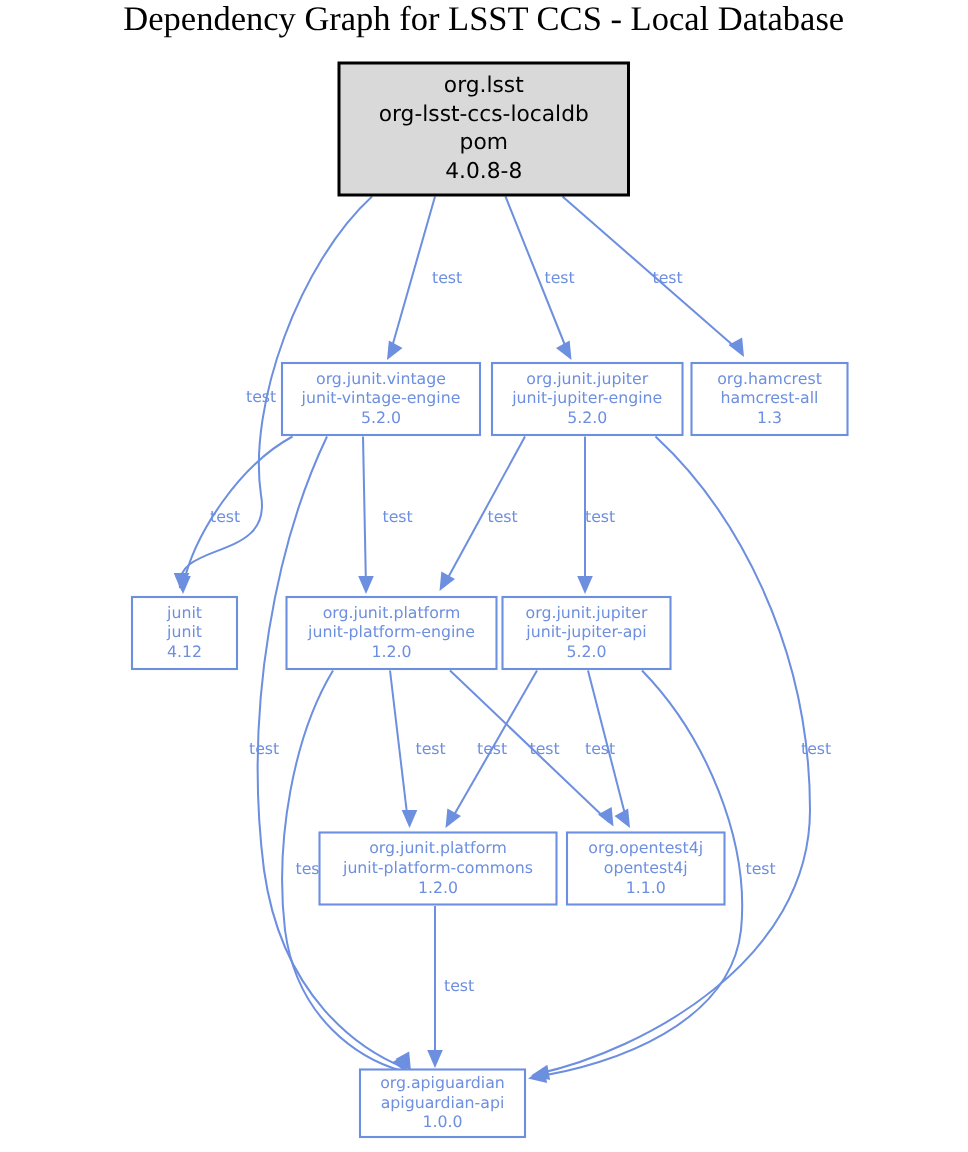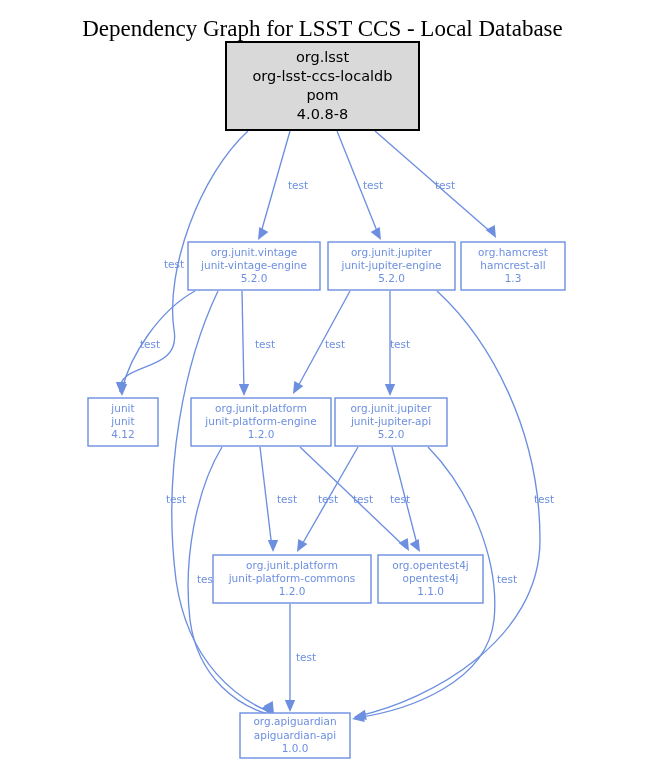--- a/index.html
+++ b/index.html
@@ -12,21 +12,21 @@
     position: relative;
     width: 645px;
     height: 768px;
     background: #ffffff;
     overflow: hidden;
     font-family: "Liberation Sans", sans-serif;
   }
   #graph-title {
     position: absolute;
     left: 0;
-    top: 16px;
+    top: 0;
     width: 645px;
     text-align: center;
     font-family: "Liberation Serif", serif;
     font-size: 23px;
     color: #000000;
     white-space: nowrap;
     letter-spacing: 0px;
   }
   svg#graph-canvas {
     position: absolute;

